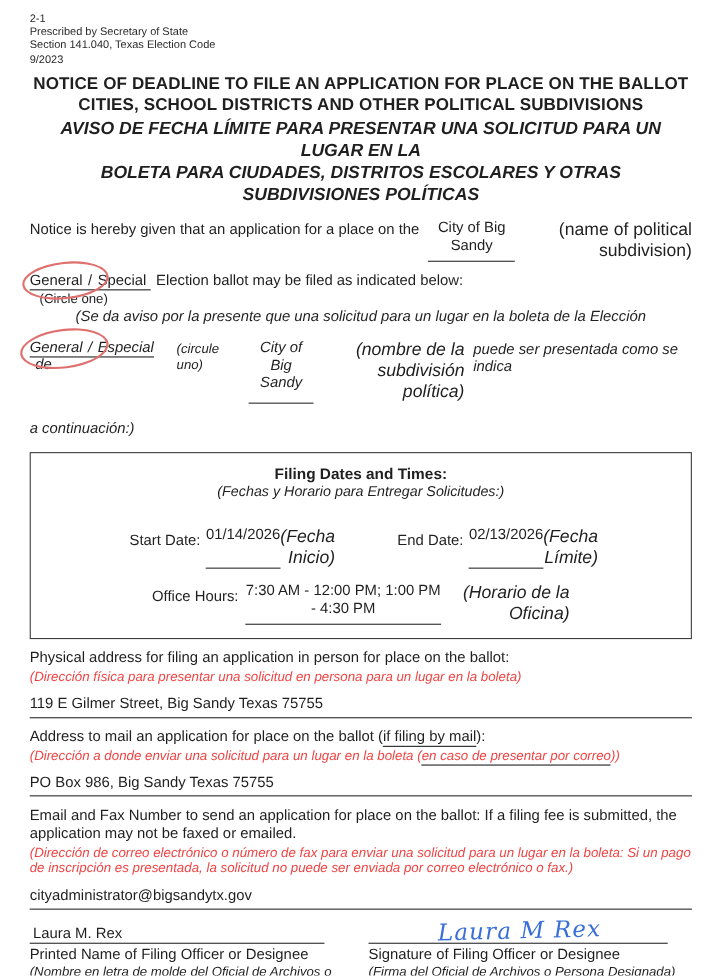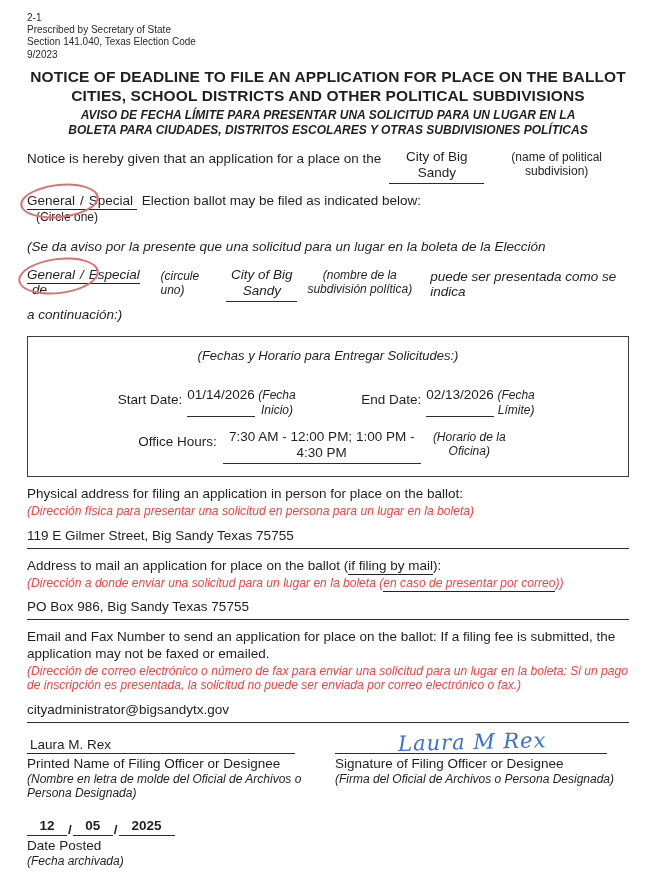--- a/index.html
+++ b/index.html
@@ -10,29 +10,29 @@
     margin:0 auto;
     background:#ffffff;
     color:#1f1f1f;
     font-family:"Liberation Sans", sans-serif;
     font-size:13.5px;
     padding:12px 20px 0 27px;
     overflow:hidden;
   }
   .smallhdr { font-size:10px; line-height:1.22; color:#2a2a2a; }
   .title-en { margin-top:7px; text-align:center; font-weight:bold; font-size:15.5px; line-height:1.22; letter-spacing:0.1px; }
-  .title-es { margin-top:2px; text-align:center; font-weight:bold; font-style:italic; font-size:12px; line-height:1.25; }
+  .title-es { margin-top:2px; text-align:center; font-weight:bold; font-style:italic; font-size:16px; line-height:1.25; }
   .italic { font-style:italic; }
   .u { border-bottom:1.2px solid #222; padding-bottom:1px; }
   .sep { padding:0 5px; }
   .after { margin-left:5px; }
   .row { display:flex; align-items:flex-start; }
   .fieldcol { display:flex; }
   .blankline { border-bottom:1.5px solid #2b2b2b; text-align:center; padding-bottom:2px; line-height:1.2; }
-  .fieldcap { font-size:12px; text-align:center; padding-top:1px; line-height:1.2; }
+  .fieldcap { font-size:16px; text-align:right; padding-top:1px; line-height:1.2; }
   .capleft { text-align:left; font-size:12px; padding-top:2px; }
   
   .circle { position:absolute; border:2px solid; border-radius:50%; pointer-events:none; }
   
   .fbox { margin-top:14px; border:1.5px solid #3c3c3c; padding:10px 0 12px; }
   .fbox-title { text-align:center; font-weight:bold; font-size:14px; }
   .fbox-sub { text-align:center; font-style:italic; font-size:13px; margin-top:1px; }
   .dates-row { display:flex; justify-content:center; gap:62px; margin-top:24px; }
   .date-item { display:flex; align-items:flex-start; }
   .date-item > .lbl, .hours-row > .lbl { margin-top:5px; white-space:nowrap; }
@@ -58,22 +58,22 @@
   .siglabel { margin-top:2px; }
   .sigcap { font-style:italic; font-size:12px; line-height:1.18; margin-top:1px; }
   .dateposted { margin-top:18px;font-weight:bold; }
   .dseg { display:inline-block; border-bottom:1.6px solid #2b2b2b; text-align:center; padding-bottom:2px; }
   .dseg.m, .dseg.d { width:40px; }
   .dseg.y { width:56px; }
   .dsep { display:inline-block; position:relative; top:4px; margin:0 1px; }
   .gen-en { margin-top:9px; position:relative; }
   .gen-es-wrap { margin-top:13px; }
   .gen-es-col1 { position:relative; }
-  .es-intro { margin-top:15px; }
-  .continuation { margin-top:5px; }
+  .es-intro { margin-top:2px;text-align:center; }
+  .continuation { margin-top:15px; }
   .notice-row { margin-top:11px; }
   .notice-row .lbl { white-space:nowrap; padding-top:2px; }
   .notice-row .fieldcol { flex:1; margin-left:8px; }
 </style>
 </head>
 <body>
 
 <div class="page">
 
   <div class="smallhdr">
@@ -125,20 +125,21 @@
     <span class="fieldcol" style="width:222px; margin-left:8px;">
       <span class="blankline">City of Big Sandy</span>
       <span class="fieldcap italic">(nombre de la subdivisión política)</span>
     </span>
     <span style="margin-left:8px; padding-top:2px;">puede ser presentada como se indica</span>
   </div>
 
   <div class="continuation italic">a continuación:)</div>
 
   <div class="fbox">
+    <div class="fbox-title">Filing Dates and Times:</div>
     <div class="fbox-sub">(Fechas y Horario para Entregar Solicitudes:)</div>
     <div class="dates-row">
       <div class="date-item">
         <span class="lbl">Start Date:</span>
         <span class="fieldcol fw110" style="margin-left:5px;">
           <span class="blankline">01/14/2026</span>
           <span class="fieldcap italic">(Fecha Inicio)</span>
         </span>
       </div>
       <div class="date-item">

